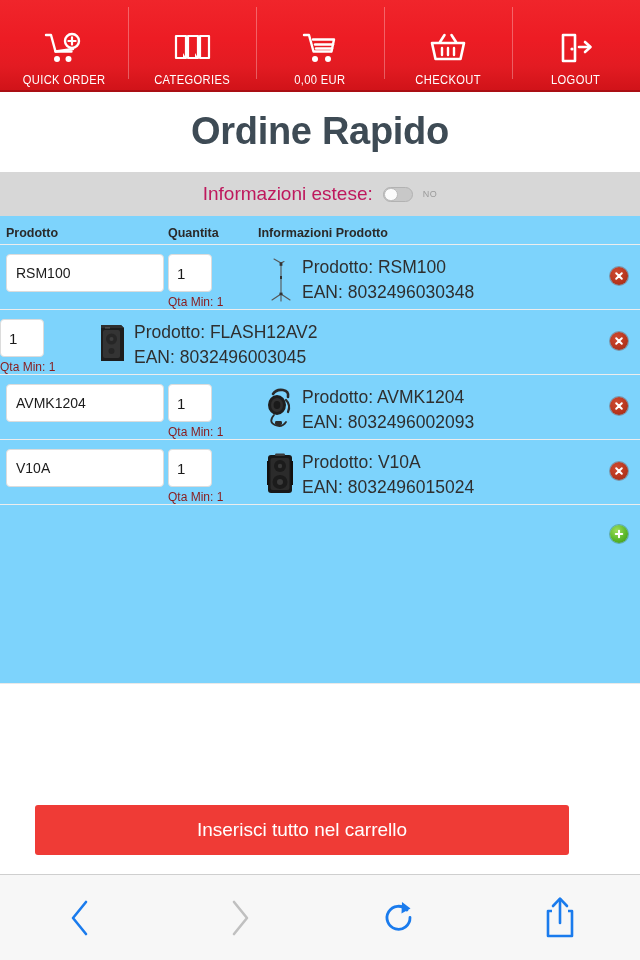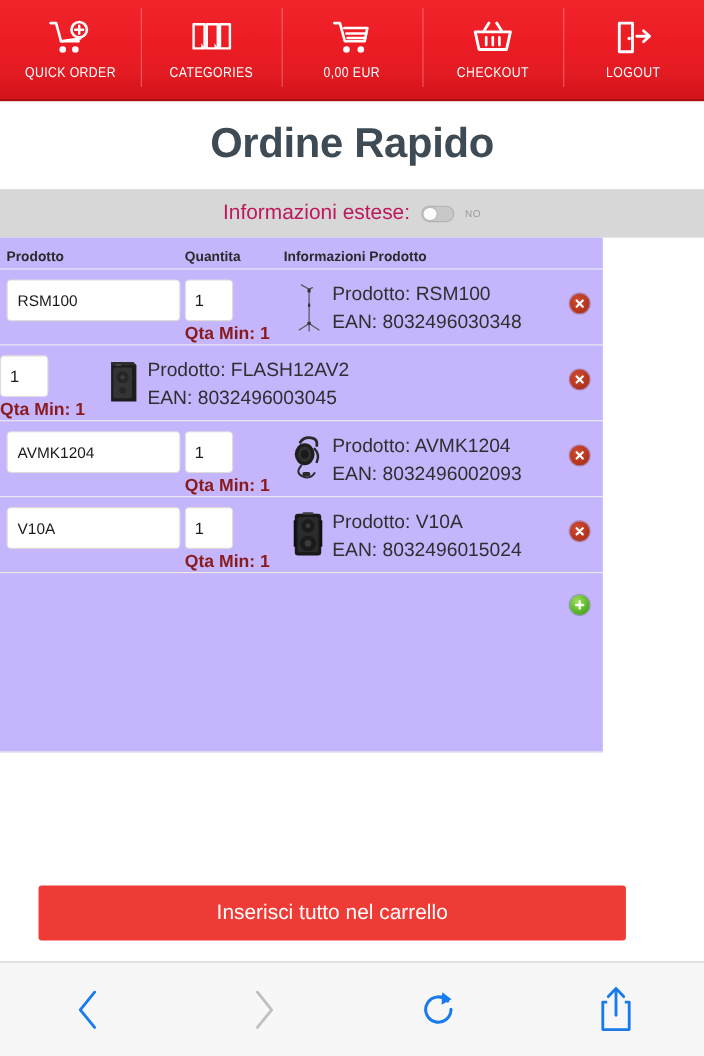--- a/index.html
+++ b/index.html
@@ -18,21 +18,21 @@
     background:linear-gradient(to bottom, #f0252b 0%, #ed1c24 42%, #e31b22 72%, #cf1218 100%);
     display:flex;
   }
   .topnav::after{
     content:""; position:absolute; left:0; bottom:0; width:100%; height:2px;
     background:rgba(0,0,0,.18);
   }
   .nav-item{
     flex:1 1 0; position:relative;
     display:flex; flex-direction:column; align-items:center; justify-content:flex-start;
-    padding-top:12px; cursor:pointer; color:#fff;
+    padding-top:26px; cursor:pointer; color:#fff;
   }
   .nav-item + .nav-item::before{
     content:""; position:absolute; left:0; top:7px; bottom:13px; width:1px;
     background:rgba(255,255,255,.30);
   }
   .nav-ico{ height:44px; display:flex; align-items:center; justify-content:center; }
   .nav-ico svg{ display:block; }
   .nav-label{
     font-size:13px; letter-spacing:.4px; font-weight:400;
     font-family:"Liberation Sans Narrow","Liberation Sans",sans-serif;
@@ -61,22 +61,22 @@
     position:relative; cursor:pointer; flex:none;
   }
   .toggle .knob{
     position:absolute; top:0px; left:0px; width:14px; height:13px;
     border-radius:7px; background:#fbfbfb; border:1px solid #b9b9b9;
   }
   .toggle-state{ font-size:9px; color:#9a9a9a; letter-spacing:.5px; }
 
   
   .card{
-    position:absolute; top:216px; left:0; width:548px; height:468px;
-    background:#c4b5fd; border-bottom:1px solid #e9e9e9;
+    position:absolute; top:216px; left:0; width:640px; height:468px;
+    background:#7dd3fc; border-bottom:1px solid #e9e9e9;
   }
 
   .thead{ display:flex; height:28px; align-items:center; padding:6px 0 0 0; }
   .th{ font-size:12.5px; font-weight:bold; color:#2a2a2a; }
   .th.c1{ width:168px; padding-left:6px; }
   .th.c2{ width:90px; }
   .th.c3{ flex:1; }
 
   .row{
     display:flex; align-items:flex-start;
@@ -93,21 +93,21 @@
   .code-input{
     width:158px; height:38px; border:1px solid #dcdcdc; border-radius:4px;
     background:#fff; font-size:14px; color:#1b1b1b; padding:0 9px;
     font-family:"Liberation Sans", sans-serif; outline:none;
   }
   .qty-input{
     width:44px; height:38px; border:1px solid #dcdcdc; border-radius:4px;
     background:#fff; font-size:15px; color:#1b1b1b; padding:0 8px;
     font-family:"Liberation Sans", sans-serif; outline:none;
   }
-  .qty-min{ font-size:16px; color:#8a1b1b; font-weight:bold; margin-top:3px; }
+  .qty-min{ font-size:12px; color:#8a1b1b; font-weight:normal; margin-top:3px; }
 
   .thumb{ width:44px; height:52px; flex:none; display:flex; align-items:flex-start; justify-content:center; }
   .thumb svg{ display:block; }
   .info-lines{ padding-top:1px; }
   .info-line{ font-size:17.5px; color:#2f2f2f; line-height:25px; white-space:nowrap; }
 
   .del-btn{
     position:absolute; right:12px; top:22px;
     width:18px; height:18px; border-radius:50%;
     background:radial-gradient(circle at 38% 32%, #cf4a31 0%, #b8371f 55%, #9c2c16 100%);

